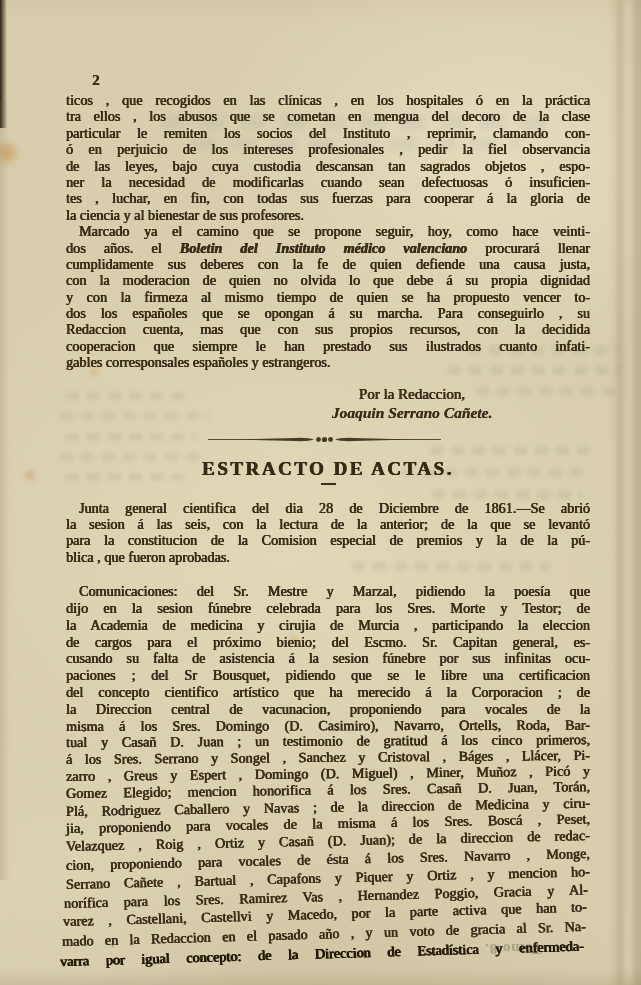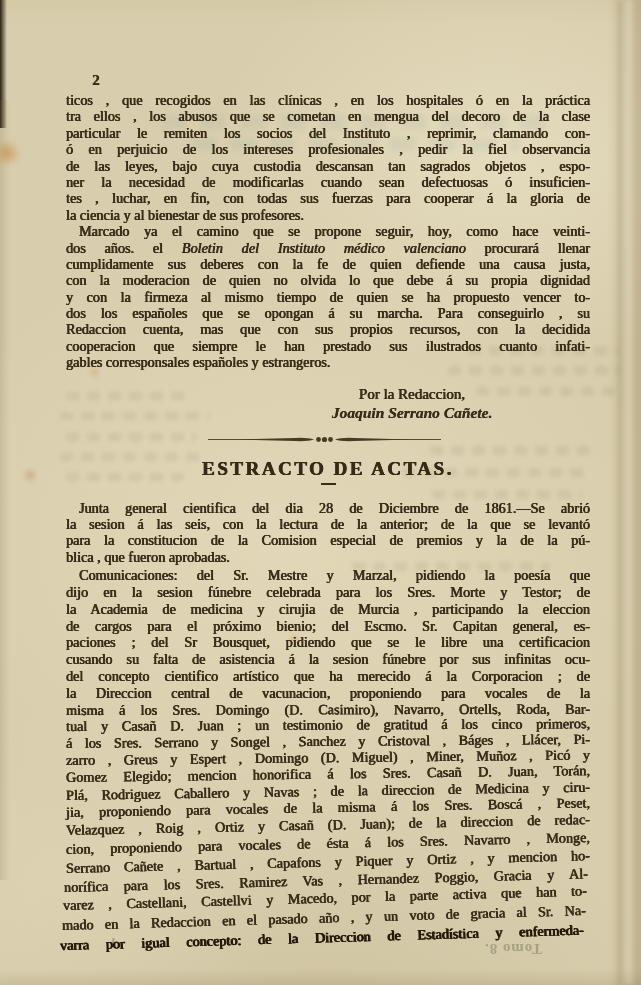--- a/index.html
+++ b/index.html
@@ -54,22 +54,22 @@
   .el{text-align-last:left;}
   .ind{padding-left:13px;}
   .sig{margin-top:15px;width:524px;text-align:center;transform:translateX(84px);}
   .sig .by{display:block;height:17px;line-height:17px;font-size:15px;}
   .sig .nm{display:block;height:19px;line-height:19px;font-size:15.5px;font-style:italic;font-weight:700;text-shadow:.3px 0 currentColor;}
   .divider{margin:12px auto 0 auto;width:235px;height:11px;display:block;transform:translateX(-4px);}
   .heading{margin-top:13px;text-align:center;font-size:19px;font-weight:700;
     letter-spacing:2.5px;color:#362a16;height:21px;line-height:21px;}
   .hrule{width:15px;height:2px;background:#3a2d1a;margin:4px auto 0 auto;}
   .p3{margin-top:15px;}
-  .p4{margin-top:2px;}
-  em{font-style:italic;}
+  .p4{margin-top:18px;}
+  em{font-style:italic;font-weight:bold;}
   
   .sk1{transform:rotate(-.15deg);} .sk2{transform:rotate(-.3deg);}
   .sk3{transform:rotate(-.45deg);} .sk4{transform:rotate(-.6deg);}
   .sk5{transform:rotate(-.75deg);} .sk6{transform:rotate(-.9deg);margin-top:1px;}
   .sk7{transform:rotate(-1.05deg);margin-top:1px;} .sk8{transform:rotate(-1.2deg);margin-top:1px;}
   .sk9{transform:rotate(-1.3deg);margin-top:2px;} .sk10{transform:rotate(-1.4deg);margin-top:2px;}
   .sk11{transform:rotate(-1.5deg) translateX(-2px);margin-top:2px;}
   .sk12{transform:rotate(-1.6deg) translateX(-3px);margin-top:2px;}
   .sk13{transform:rotate(-1.65deg) translateX(-4px);margin-top:3px;}
   .sk14{transform:rotate(-1.7deg) translateX(-6px);margin-top:3px;}
@@ -163,22 +163,22 @@
       <span class="ln">la sesion á las seis, con la lectura de la anterior; de la que se levantó</span>
       <span class="ln">para la constitucion de la Comision especial de premios y la de la pú-</span>
       <span class="ln el">blica , que fueron aprobadas.</span>
     </div>
 
     <div class="p4">
       <span class="ln ind">Comunicaciones: del Sr. Mestre y Marzal, pidiendo la poesía que</span>
       <span class="ln">dijo en la sesion fúnebre celebrada para los Sres. Morte y Testor; de</span>
       <span class="ln">la Academia de medicina y cirujia de Murcia , participando la eleccion</span>
       <span class="ln">de cargos para el próximo bienio; del Escmo. Sr. Capitan general, es-</span>
+      <span class="ln">cusando su falta de asistencia á la sesion fúnebre por sus infinitas ocu-</span>
       <span class="ln">paciones ; del Sr Bousquet, pidiendo que se le libre una certificacion</span>
-      <span class="ln">cusando su falta de asistencia á la sesion fúnebre por sus infinitas ocu-</span>
       <span class="ln">del concepto cientifico artístico que ha merecido á la Corporacion ; de</span>
       <span class="ln">la Direccion central de vacunacion, proponiendo para vocales de la</span>
       <span class="ln sk1">misma á los Sres. Domingo (D. Casimiro), Navarro, Ortells, Roda, Bar-</span>
       <span class="ln sk2">tual y Casañ D. Juan ; un testimonio de gratitud á los cinco primeros,</span>
       <span class="ln sk3">á los Sres. Serrano y Songel , Sanchez y Cristoval , Báges , Llácer, Pi-</span>
       <span class="ln sk4">zarro , Greus y Espert , Domingo (D. Miguel) , Miner, Muñoz , Picó y</span>
       <span class="ln sk5">Gomez Elegido; mencion honorifica á los Sres. Casañ D. Juan, Torán,</span>
       <span class="ln sk6">Plá, Rodriguez Caballero y Navas ; de la direccion de Medicina y ciru-</span>
       <span class="ln sk7">jia, proponiendo para vocales de la misma á los Sres. Boscá , Peset,</span>
       <span class="ln sk8">Velazquez , Roig , Ortiz y Casañ (D. Juan); de la direccion de redac-</span>

